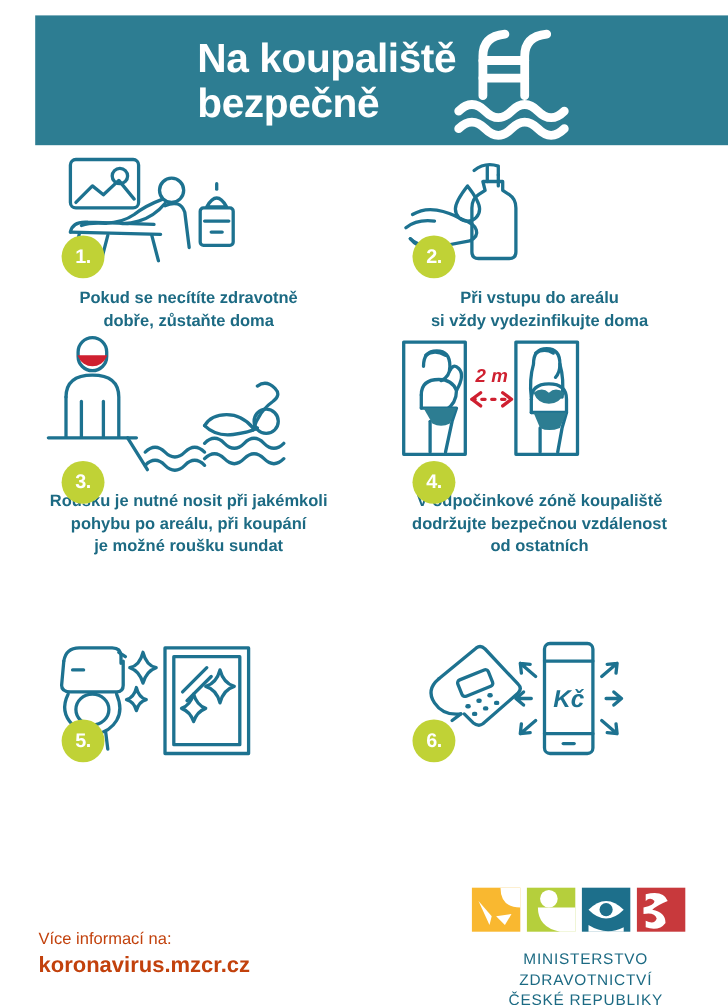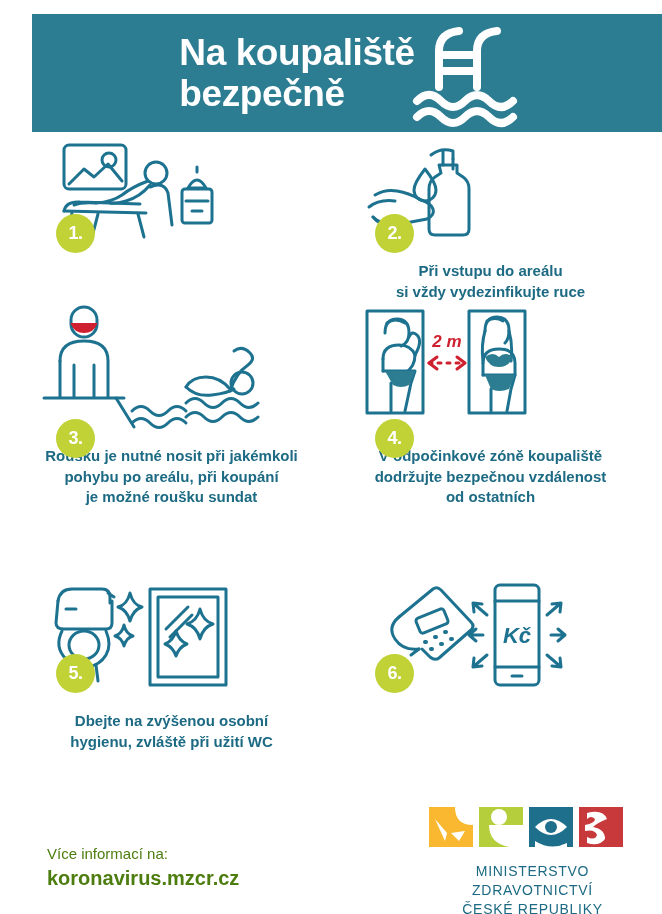--- a/index.html
+++ b/index.html
@@ -55,22 +55,22 @@
     margin-top: 18px;
     text-align: center;
     color: #1c6a83;
     font-size: 15px; font-weight: bold; line-height: 1.38;
     white-space: pre-line;
     padding: 0 26px;
   }
 
   
   .footer-left {
-    position: absolute; left: 47px; top: 843px;
-    color: #4d7c0f; line-height: 1.42;
+    position: absolute; left: 35px; top: 843px;
+    color: #c2410c; line-height: 1.42;
   }
   .footer-left .more { font-size: 15px; font-weight: normal; }
   .footer-left .url { font-size: 20px; font-weight: bold; }
 
   .footer-logo { position: absolute; left: 425px; top: 803px; }
   .footer-logo-text {
     position: absolute; left: 425px; top: 862px; width: 215px;
     text-align: center; color: #1c6a83;
     font-size: 14px; letter-spacing: 0.7px; line-height: 1.35;
     white-space: pre-line;
@@ -124,20 +124,22 @@
             <path d="M112 44 q-10 12 -24 16 q-10 3 -16 2"></path>
 
             <rect x="144" y="48" width="30" height="34" rx="3"></rect>
             <line x1="148" y1="60" x2="170" y2="60"></line>
             <line x1="154" y1="70" x2="164" y2="70"></line>
             <path d="M150 47 q9 -16 18 0 z"></path>
             <line x1="159" y1="31" x2="159" y2="26"></line>
           </g>
         </svg>
       </div>
+      <div class="tip-text">Pokud se necítíte zdravotně
+dobře, zůstaňte doma</div>
     </div>
 
     <div class="tip tip-row1">
       <div class="badge">2.</div>
       <div class="tip-art">
         <svg width="150" height="102" viewBox="0 0 150 102">
           <g fill="none" stroke="#1d7290" stroke-width="3" stroke-linecap="round" stroke-linejoin="round">
 
             <path d="M74 14 q10 -8 22 -4 l0 8"></path>
             <path d="M86 10 L86 24 M96 18 L96 28"></path>
@@ -146,21 +148,21 @@
             <path d="M68 28 q11 14 11 21 a11 11 0 0 1 -22 0 q0 -7 11 -21 z"></path>
 
             <path d="M18 54 q10 -6 22 -4 q12 2 22 8"></path>
             <path d="M12 66 q10 -8 26 -6"></path>
             <path d="M62 58 q12 4 14 10 q2 6 -6 10 l-32 6 q-14 2 -22 -8"></path>
             <path d="M16 76 q8 8 22 6"></path>
           </g>
         </svg>
       </div>
       <div class="tip-text">Při vstupu do areálu
-si vždy vydezinfikujte ruce</div>
+si vždy vydezinfikujte doma</div>
     </div>
 
     <div class="tip tip-row2">
       <div class="badge">3.</div>
       <div class="tip-art">
         <svg width="230" height="125" viewBox="0 0 230 125">
           <g fill="none" stroke="#1d7290" stroke-width="3" stroke-linecap="round" stroke-linejoin="round">
 
             <rect x="33" y="4" width="26" height="30" rx="13"></rect>
 
@@ -258,22 +260,20 @@
           </g>
 
           <g fill="none" stroke="#1d7290" stroke-width="3" stroke-linejoin="round">
             <path d="M92 12 q3 12 12 14 q-9 3 -12 14 q-3 -11 -12 -14 q9 -2 12 -14 z"></path>
             <path d="M86 44 q2 9 9 11 q-7 2 -9 10 q-2 -8 -9 -10 q7 -2 9 -11 z"></path>
             <path d="M162 28 q3 12 13 15 q-10 3 -13 15 q-3 -12 -13 -15 q10 -3 13 -15 z"></path>
             <path d="M138 50 q3 10 11 13 q-8 3 -11 12 q-3 -9 -11 -12 q8 -3 11 -13 z"></path>
           </g>
         </svg>
       </div>
-      <div class="tip-text">Dbejte na zvýšenou osobní
-hygienu, zvláště při užití WC</div>
     </div>
 
     <div class="tip tip-row3">
       <div class="badge">6.</div>
       <div class="tip-art">
         <svg width="200" height="112" viewBox="0 0 200 112">
           <g fill="none" stroke="#1d7290" stroke-width="3" stroke-linecap="round" stroke-linejoin="round">
 
             <path d="M42 36 L76 8 q4 -3 8 1 l30 32 q4 4 0 8 l-32 28 q-4 3 -9 -1 l-8 -8"></path>
             <path d="M42 36 q-12 10 -4 22 q8 12 24 10"></path>

